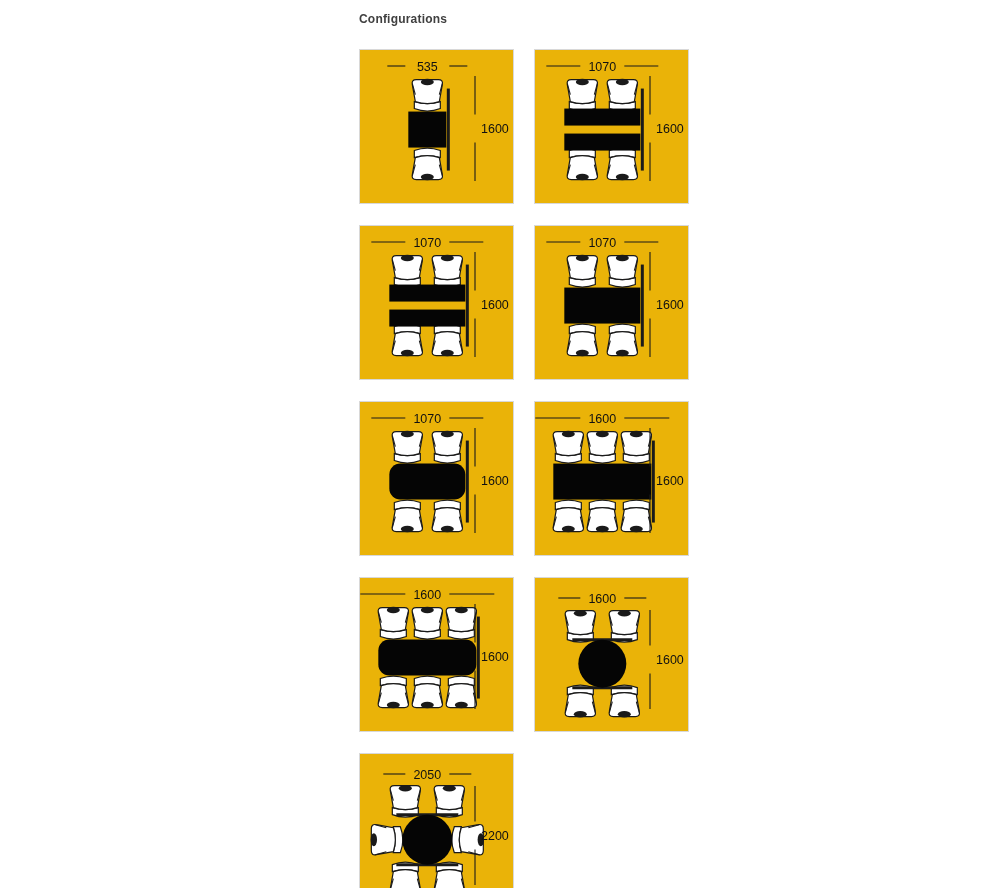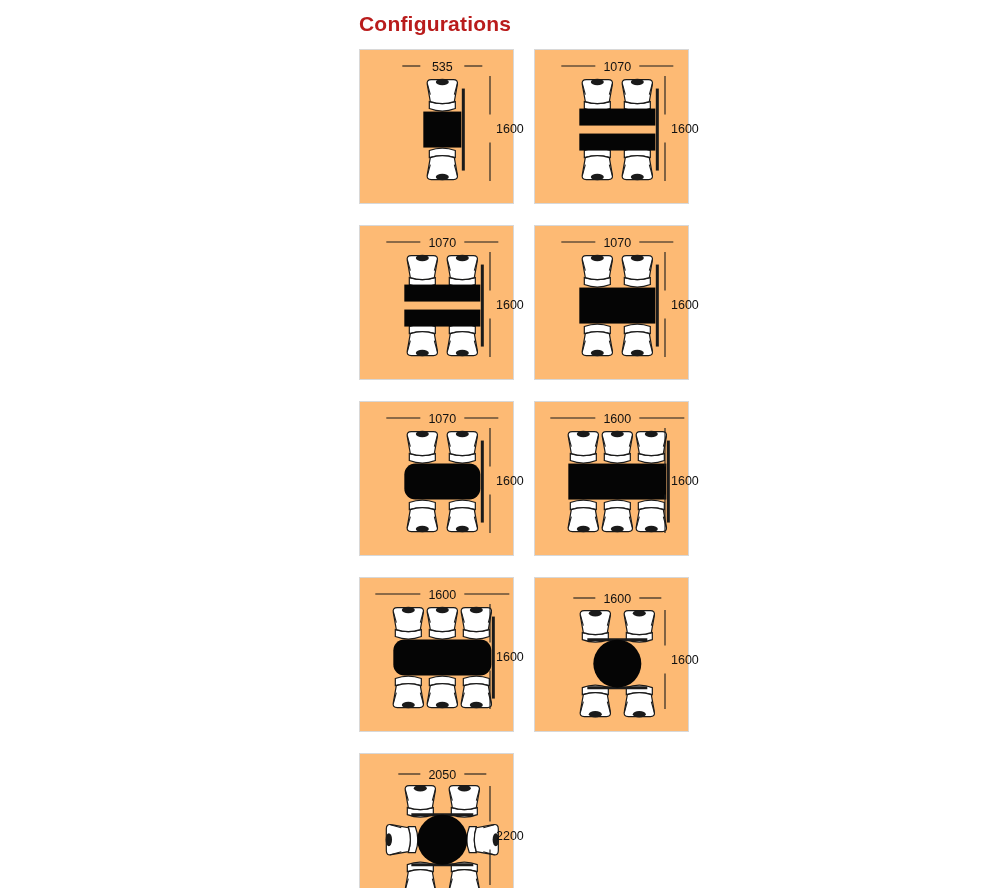--- a/index.html
+++ b/index.html
@@ -17,37 +17,36 @@
   #page-root {
     position: absolute;
     left: 0; top: 0;
     width: 1000px;
     height: 888px;
   }
   .section-title {
     position: absolute;
     left: 359px;
     top: 12px;
-    font-size: 21px;
-    color: #b91c1c;
+    font-size: 12px;
+    color: #404040;
     font-weight: bold;
     letter-spacing: 0.2px;
   }
   .grid {
     position: absolute;
     left: 359px;
     top: 49px;
     width: 360px;
   }
   .card {
     position: absolute;
     border: 1px solid #d8d8d8;
-    background: #fdba74;
+    background: #eab308;
     box-sizing: border-box;
-    padding-left: 15px;
   }
   .card svg {
     display: block;
   }
   .dim-label {
     font-family: "Liberation Sans", sans-serif;
     font-size: 12.5px;
     fill: #111111;
   }
 </style>

